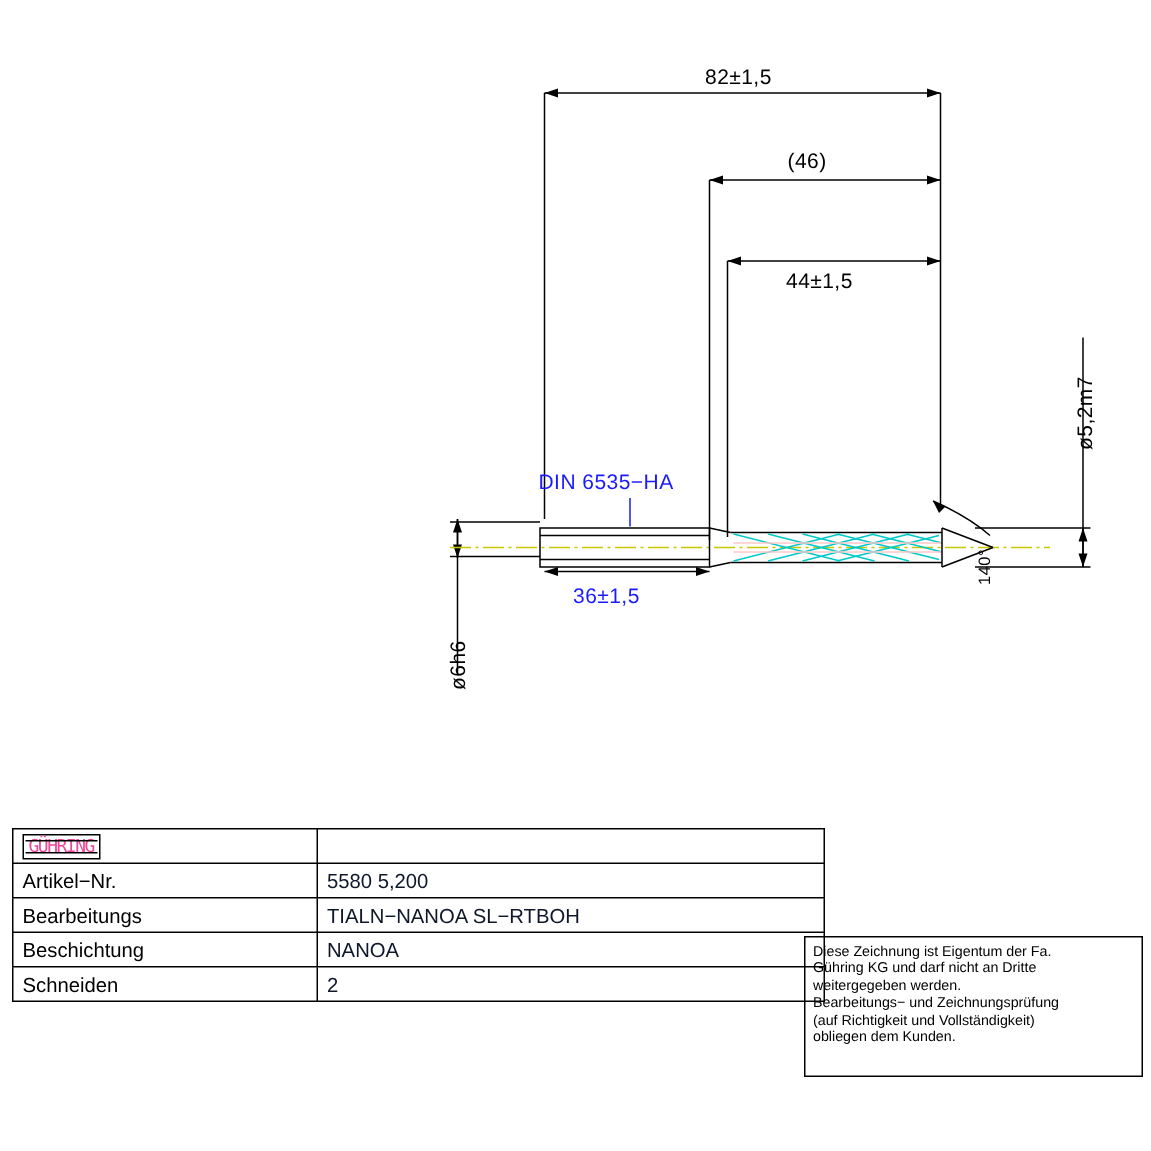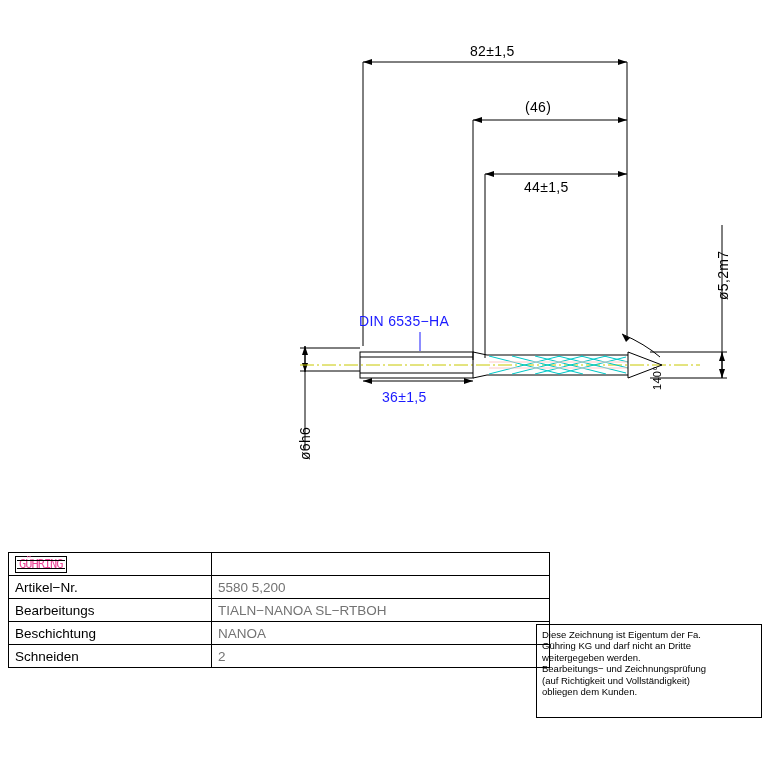--- a/index.html
+++ b/index.html
@@ -52,21 +52,21 @@
     font-size: 13.5px;
   }
   #data-table td {
     border: 1px solid #000000;
     height: 22px;
     padding: 0 6px;
     color: #000000;
     font-family: "Liberation Sans", sans-serif;
   }
   #data-table td.label-col { width: 190px; }
-  #data-table td.value-col { color: #737373; }
+  #data-table td.value-col { color: #0f172a; }
   #logo-cell {
     height: 24px;
     padding: 0 6px;
   }
   .logo-box {
     display: inline-block;
     border: 1px solid #000000;
     padding: 1px 3px;
     font-family: "DejaVu Sans Mono", monospace;
     font-weight: normal;

